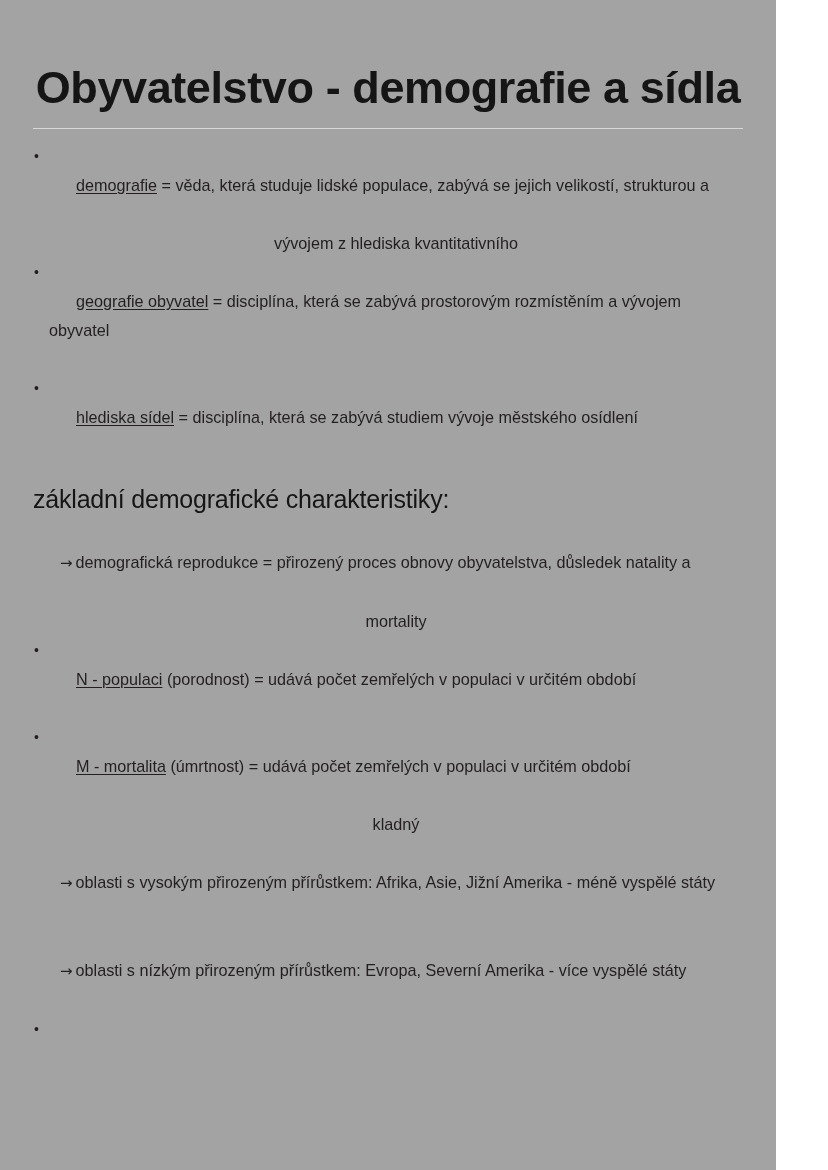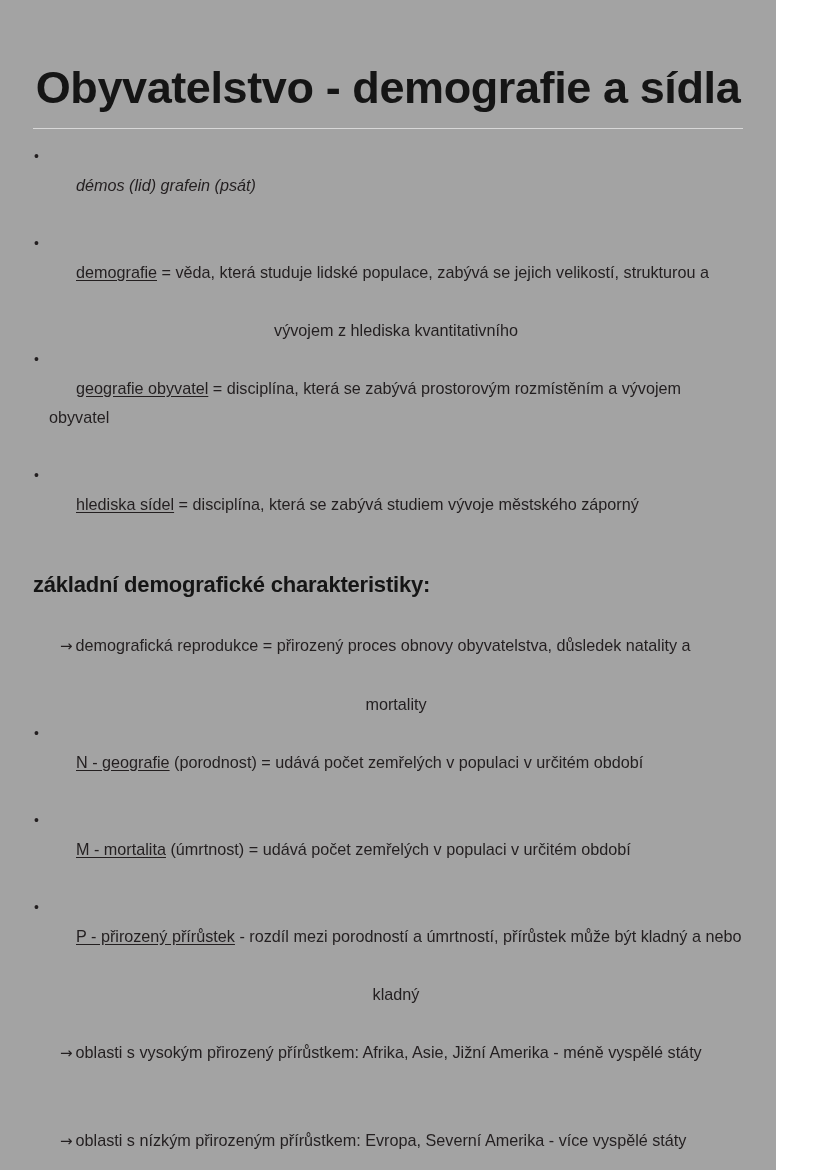--- a/index.html
+++ b/index.html
@@ -75,87 +75,81 @@
   }
 
   
   .b  { font-weight: 400; }
   .u  { text-decoration: underline; text-underline-offset: 2px; }
   .i  { font-style: italic; }
 
   
   .section-heading {
     margin: 0;
-    font-size: 22px;
+    font-size: 25px;
     line-height: 1.25;
-    font-weight: 700;
+    font-weight: 400;
     color: #151515;
     letter-spacing: -0.2px;
   }
 
   
   .sp-intro    { margin-top: 13px; }
   .sp-h1       { margin-top: 23px; }
   .sp-after-h  { margin-top: 3px; }
 </style>
 </head>
 <body>
 
 <div class="page">
 
   <h1 class="doc-title">Obyvatelstvo - demografie a sídla</h1>
   <hr class="title-rule">
 
   <div class="block sp-intro">
 
-    <div class="line bullet">
-      <span class="i">démos (lid) grafein (psát)</span>
-    </div>
 
     <div class="line bullet">
       <span class="u">demografie</span><span> = věda, která studuje lidské populace, zabývá se jejich velikostí, strukturou a</span>
     </div>
 
     <div class="line cont">vývojem z hlediska kvantitativního</div>
 
     <div class="line bullet">
       <span class="u">geografie obyvatel</span><span> = disciplína, která se zabývá prostorovým rozmístěním a vývojem obyvatel</span>
     </div>
 
     <div class="line bullet">
-      <span class="u">hlediska sídel</span><span> = disciplína, která se zabývá studiem vývoje městského záporný</span>
+      <span class="u">hlediska sídel</span><span> = disciplína, která se zabývá studiem vývoje městského osídlení</span>
     </div>
   </div>
 
   <h2 class="section-heading sp-h1">základní demografické charakteristiky:</h2>
 
   <div class="block sp-after-h">
 
     <div class="line arrow">
       <span class="arrow-glyph">→</span><span class="b">demografická reprodukce</span><span> = přirozený proces obnovy obyvatelstva, důsledek natality a</span>
     </div>
 
     <div class="line cont">mortality</div>
 
     <div class="line bullet">
-      <span class="u">N - geografie</span><span> (porodnost) = udává počet zemřelých v populaci v určitém období</span>
+      <span class="u">N - populaci</span><span> (porodnost) = udává počet zemřelých v populaci v určitém období</span>
     </div>
 
     <div class="line bullet">
       <span class="u">M - mortalita</span><span> (úmrtnost) = udává počet zemřelých v populaci v určitém období</span>
     </div>
 
-    <div class="line bullet">
-      <span class="u">P - přirozený přírůstek</span><span> - rozdíl mezi porodností a úmrtností, přírůstek může být kladný a nebo</span>
-    </div>
 
     <div class="line cont">kladný</div>
 
     <div class="line arrow">
-      <span class="arrow-glyph">→</span><span class="b">oblasti s vysokým přirozený přírůstkem:</span><span> Afrika, Asie, Jižní Amerika - méně vyspělé státy</span>
+      <span class="arrow-glyph">→</span><span class="b">oblasti s vysokým přirozeným přírůstkem:</span><span> Afrika, Asie, Jižní Amerika - méně vyspělé státy</span>
     </div>
 
     <div class="line arrow">
       <span class="arrow-glyph">→</span><span class="b">oblasti s nízkým přirozeným přírůstkem:</span><span> Evropa, Severní Amerika - více vyspělé státy</span>
     </div>
 
     <div class="line bullet">
       
     </div>
 

